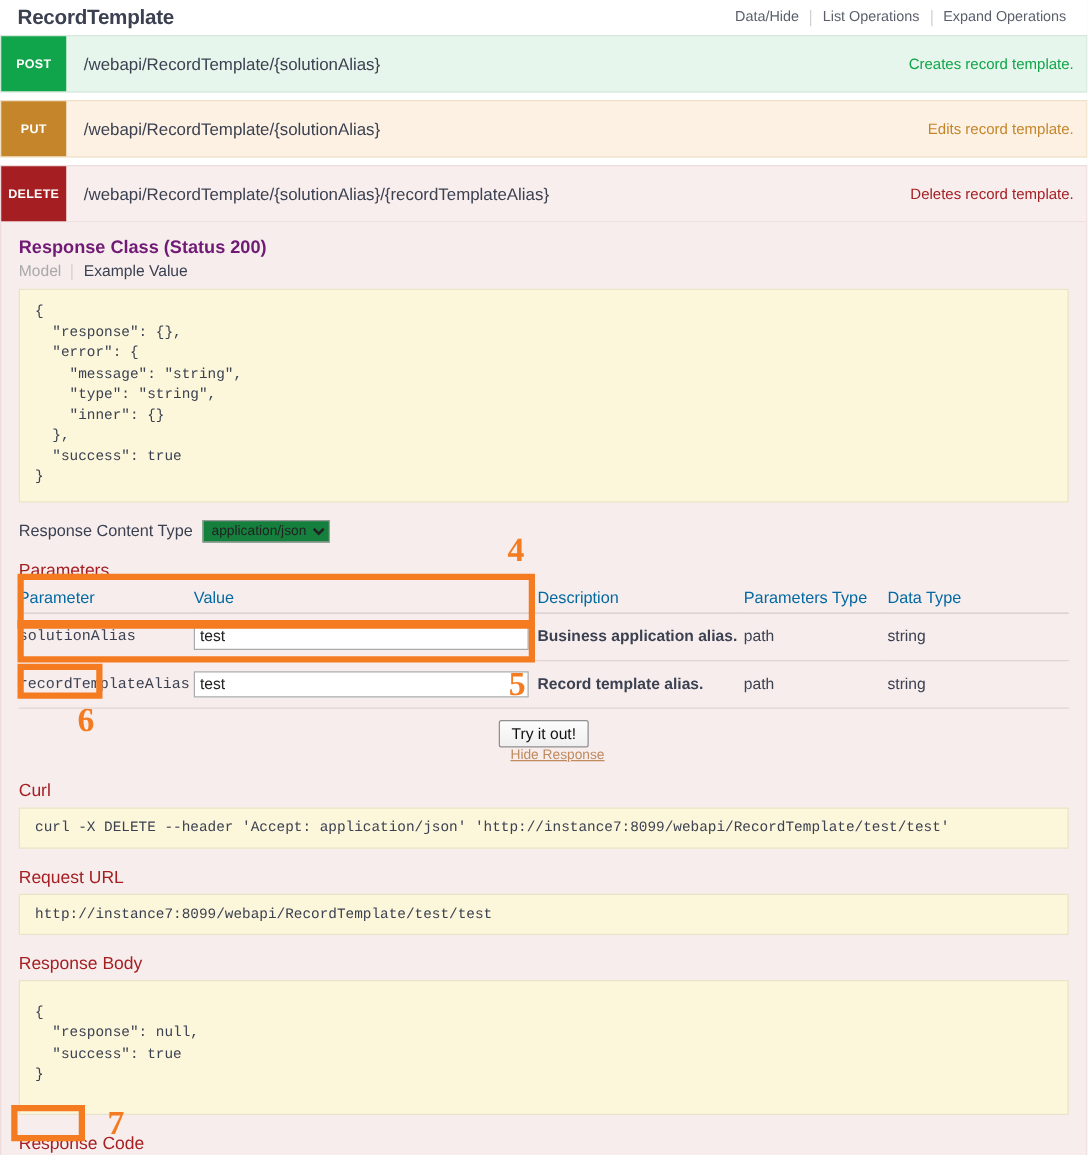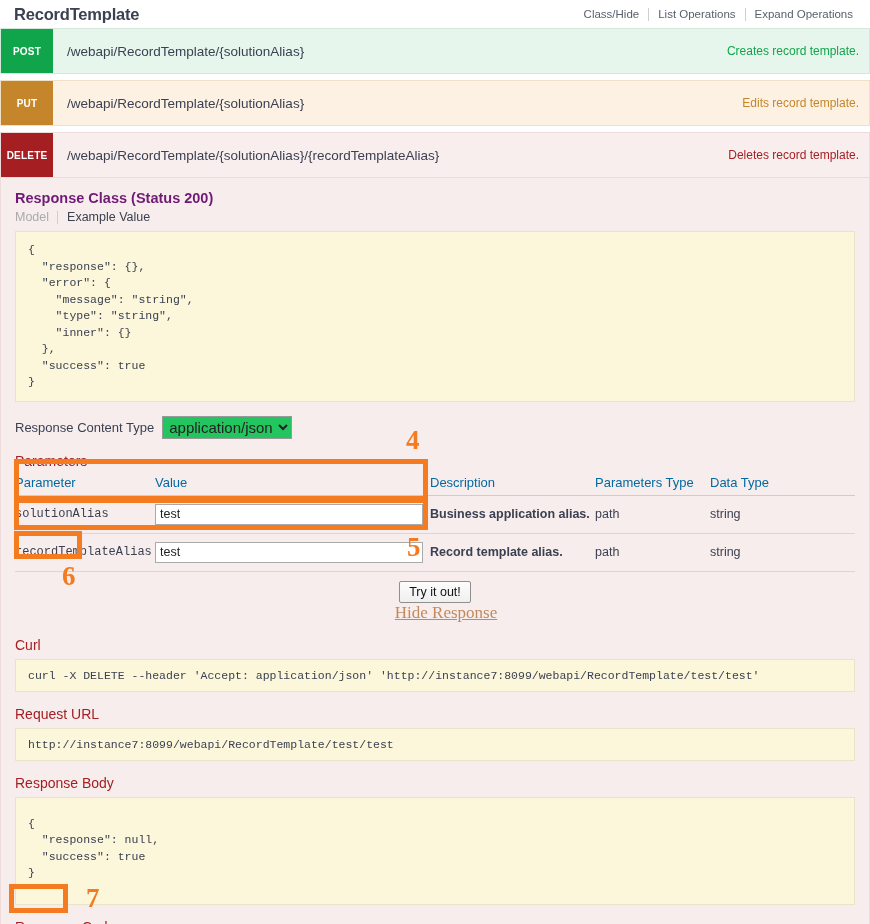--- a/index.html
+++ b/index.html
@@ -143,24 +143,24 @@
   .rct-row {
     display: flex;
     align-items: center;
     margin-top: 14px;
     font-size: 13px;
     color: #3b4151;
   }
   .rct-row select {
     margin-left: 8px;
     font-family: "Liberation Sans", sans-serif;
-    font-size: 15px;
+    font-size: 11px;
     padding: 1px 2px;
     border: 1px solid #999;
-    background: #22c55e;
+    background: #15803d;
     color: #222;
   }
 
   
   table.params {
     width: 100%;
     border-collapse: collapse;
     margin-top: 2px;
   }
   table.params th {
@@ -218,25 +218,24 @@
     font-size: 12.5px;
     padding: 3px 9px;
     border: 1px solid #8f8f8f;
     border-radius: 2px;
     background: linear-gradient(#fdfdfd, #efefef);
     color: #111;
     cursor: pointer;
   }
   .hide-response {
     margin-left: 22px;
-    font-size: 17px;
+    font-size: 11px;
     color: #c08a5e;
     text-decoration: underline;
     cursor: pointer;
-    font-family: Liberation Serif, serif;
   }
 
   .full-code {
     background: #fcf6db;
     border: 1px solid #e8e4c9;
     font-family: "Liberation Mono", monospace;
     font-size: 11.5px;
     color: #3b4151;
     padding: 9px 12px;
     white-space: pre;
@@ -272,21 +271,21 @@
   }
 </style>
 </head>
 <body>
 
 <div id="page">
 
   <div class="resource-head">
     <div class="resource-title">RecordTemplate</div>
     <div class="head-links">
-      <a href="#">Class/Hide</a>
+      <a href="#">Data/Hide</a>
       <span class="head-sep"></span>
       <a href="#">List Operations</a>
       <span class="head-sep"></span>
       <a href="#">Expand Operations</a>
     </div>
   </div>
 
   <div class="op-row op-post">
     <div class="op-method">POST</div>
     <div class="op-path">/webapi/RecordTemplate/{solutionAlias}</div>

